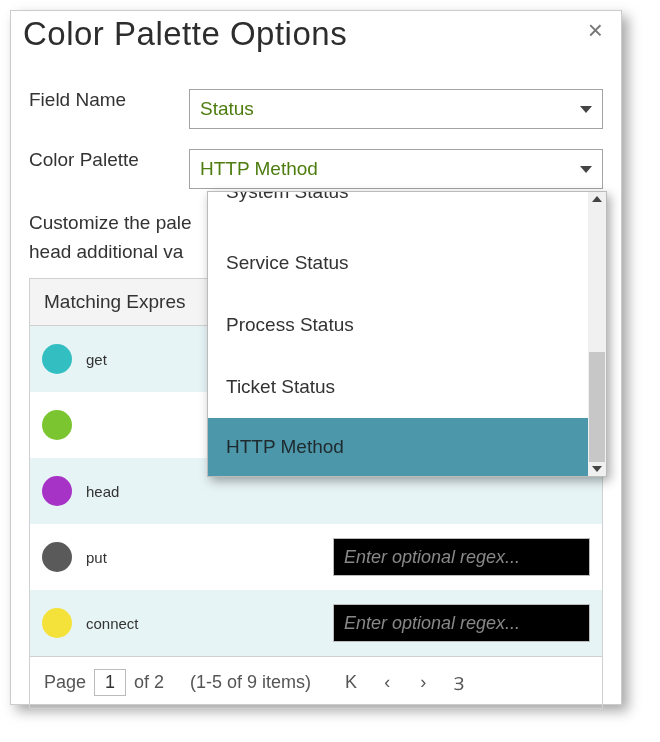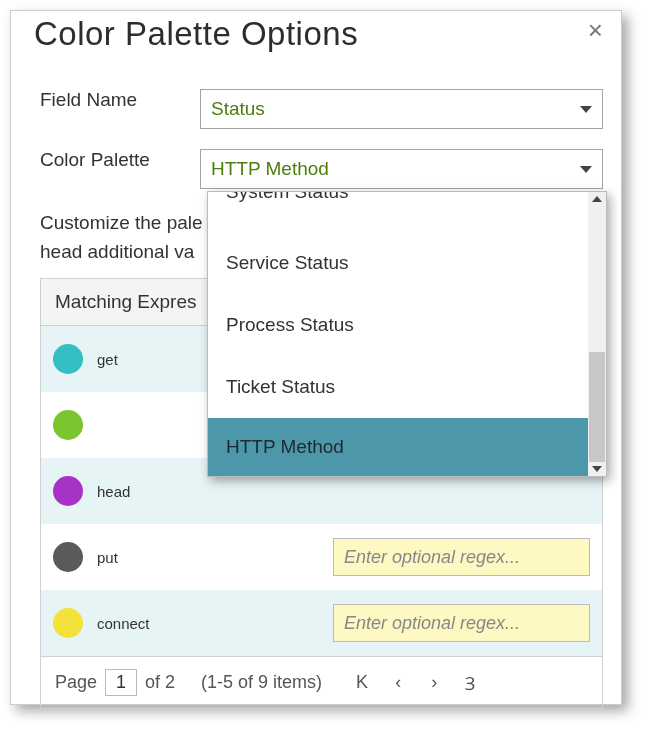--- a/index.html
+++ b/index.html
@@ -13,21 +13,20 @@
   }
   .panel {
     position: relative;
     box-sizing: border-box;
     width: 612px;
     height: 695px;
     margin: 10px 0 0 10px;
     background: #fff;
     border: 1px solid #ccc;
     box-shadow: 6px 6px 12px rgba(0,0,0,0.35);
-    padding-left: 11px;
   }
   .title-bar {
     display: flex;
     align-items: flex-start;
     justify-content: space-between;
     padding: 4px 18px 6px 12px;
   }
   .title-bar h1 {
     font-size: 33px;
     font-weight: 400;
@@ -117,21 +116,21 @@
     max-width: 235px;
     margin-left: auto;
     height: 36px;
     border: 1px solid #bbb;
     font-size: 18px;
     font-style: italic;
     color: #888;
     display: flex;
     align-items: center;
     padding: 0 10px;
-    background: #fef9c3;
+    background: #000000;
   }
   .regex-input.hidden { visibility: hidden; }
 
   .pager {
     display: flex;
     align-items: center;
     gap: 8px;
     padding: 12px 14px;
     font-size: 18px;
     color: #555;

